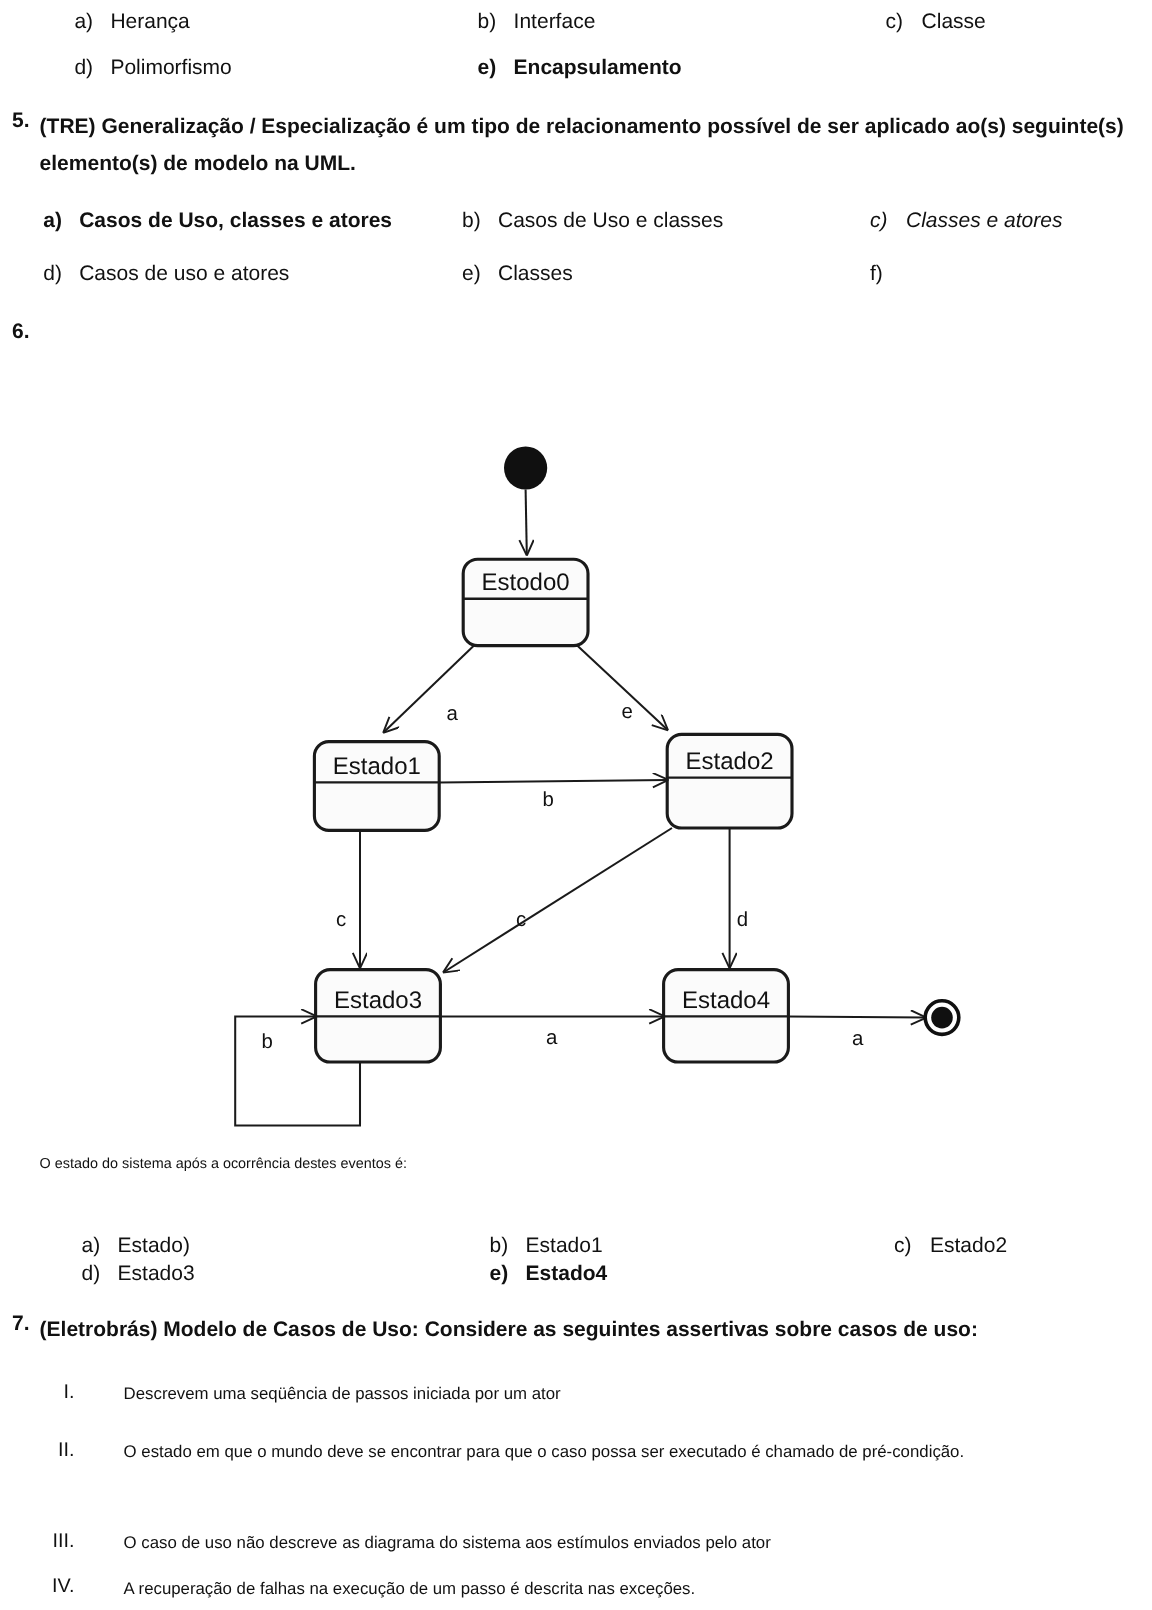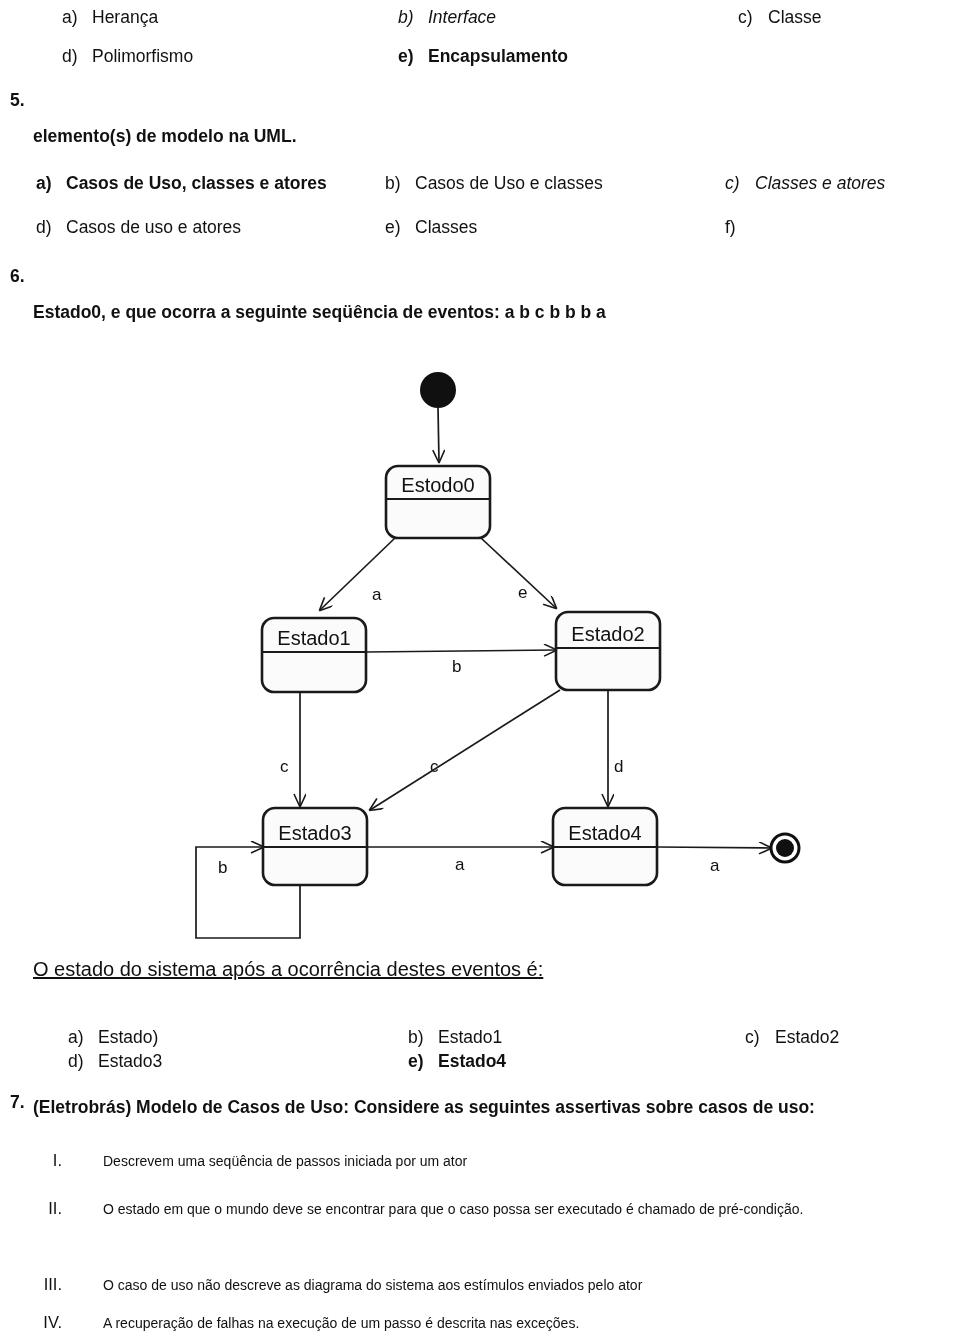--- a/index.html
+++ b/index.html
@@ -50,24 +50,23 @@
     text-align: left;
   }
   .qtext {
     position: absolute;
     font-size: 17.5px;
     font-weight: bold;
     line-height: 31px;
   }
   .plain {
     position: absolute;
-    font-size: 20px;
+    font-size: 12px;
     line-height: 31px;
     font-weight: normal;
-    text-decoration: underline;
   }
 
   
   .rn {
     position: absolute;
     font-size: 16.5px;
     text-align: right;
     width: 62px;
     line-height: 28px;
   }
@@ -91,38 +90,39 @@
 </style>
 </head>
 <body>
 
 <div class="page">
 
   <div class="row" style="top:2px;">
     <span class="col" style="left:62px;">
       <span class="lbl">a)</span><span>Herança</span>
     </span>
-    <span class="col" style="left:398px;font-style:italic;">
+    <span class="col" style="left:398px;">
       <span class="lbl">b)</span><span>Interface</span>
     </span>
     <span class="col" style="left:738px;">
       <span class="lbl">c)</span><span>Classe</span>
     </span>
   </div>
 
   <div class="row" style="top:41px;">
     <span class="col" style="left:62px;">
       <span class="lbl">d)</span><span>Polimorfismo</span>
     </span>
     <span class="col bold" style="left:398px;">
       <span class="lbl">e)</span><span>Encapsulamento</span>
     </span>
   </div>
 
   <div class="qnum" style="left:10px; top:90px;">5.</div>
+  <div class="qtext" style="left:33px; top:90px; width:920px;">(TRE) Generalização / Especialização é um tipo de relacionamento possível de ser aplicado ao(s) seguinte(s)</div>
   <div class="qtext" style="left:33px; top:121px; width:920px;">elemento(s) de modelo na UML.</div>
 
   <div class="row" style="top:168px;">
     <span class="col bold" style="left:36px;">
       <span class="lbl">a)</span><span>Casos de Uso, classes e atores</span>
     </span>
     <span class="col" style="left:385px;">
       <span class="lbl">b)</span><span>Casos de Uso e classes</span>
     </span>
     <span class="col" style="left:725px;font-style:italic;">
@@ -136,21 +136,20 @@
     </span>
     <span class="col" style="left:385px;">
       <span class="lbl">e)</span><span>Classes</span>
     </span>
     <span class="col" style="left:725px;">
       <span class="lbl">f)</span><span></span>
     </span>
   </div>
 
   <div class="qnum" style="left:10px; top:266px;">6.</div>
-  <div class="qtext" style="left:33px; top:297px; width:920px;">Estado0, e que ocorra a seguinte seqüência de eventos: a b c b b b a</div>
 
   <div class="diagram">
     <svg width="640" height="590" viewBox="0 0 640 590" xmlns="http://www.w3.org/2000/svg">
       <defs>
         <marker id="ahead" markerWidth="16" markerHeight="16" refX="13" refY="6" orient="auto" markerUnits="userSpaceOnUse">
           <path d="M1,0 L14,6 M1,12 L14,6" fill="none" stroke="#1a1a1a" stroke-width="1.6"></path>
         </marker>
       </defs>
 
       <circle cx="258" cy="30" r="18" fill="#101010"></circle>

